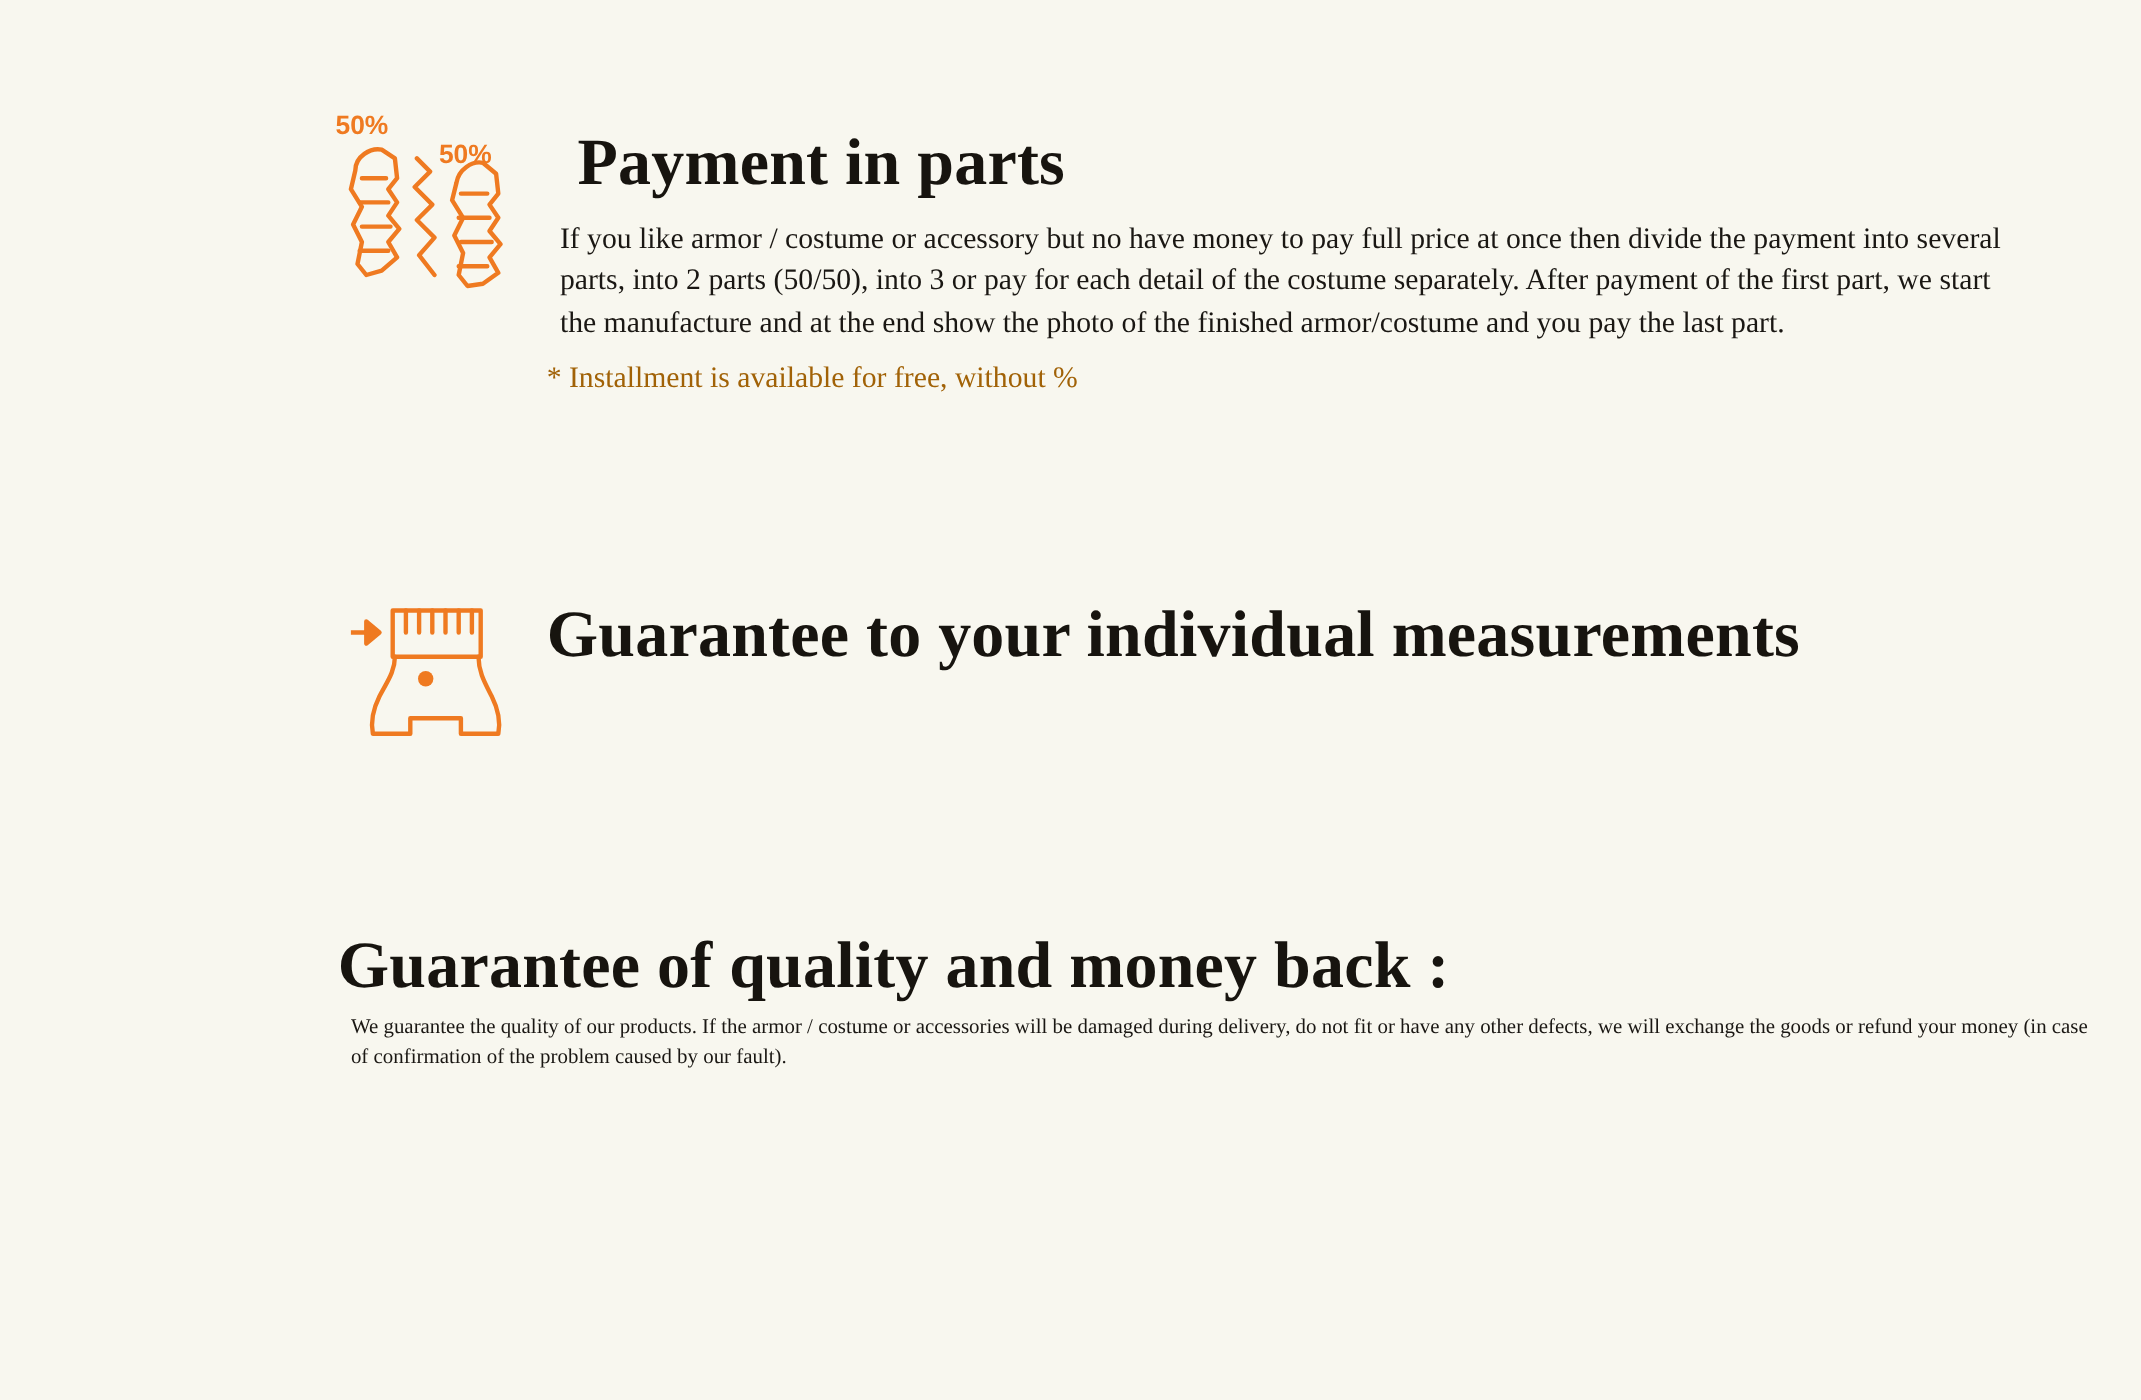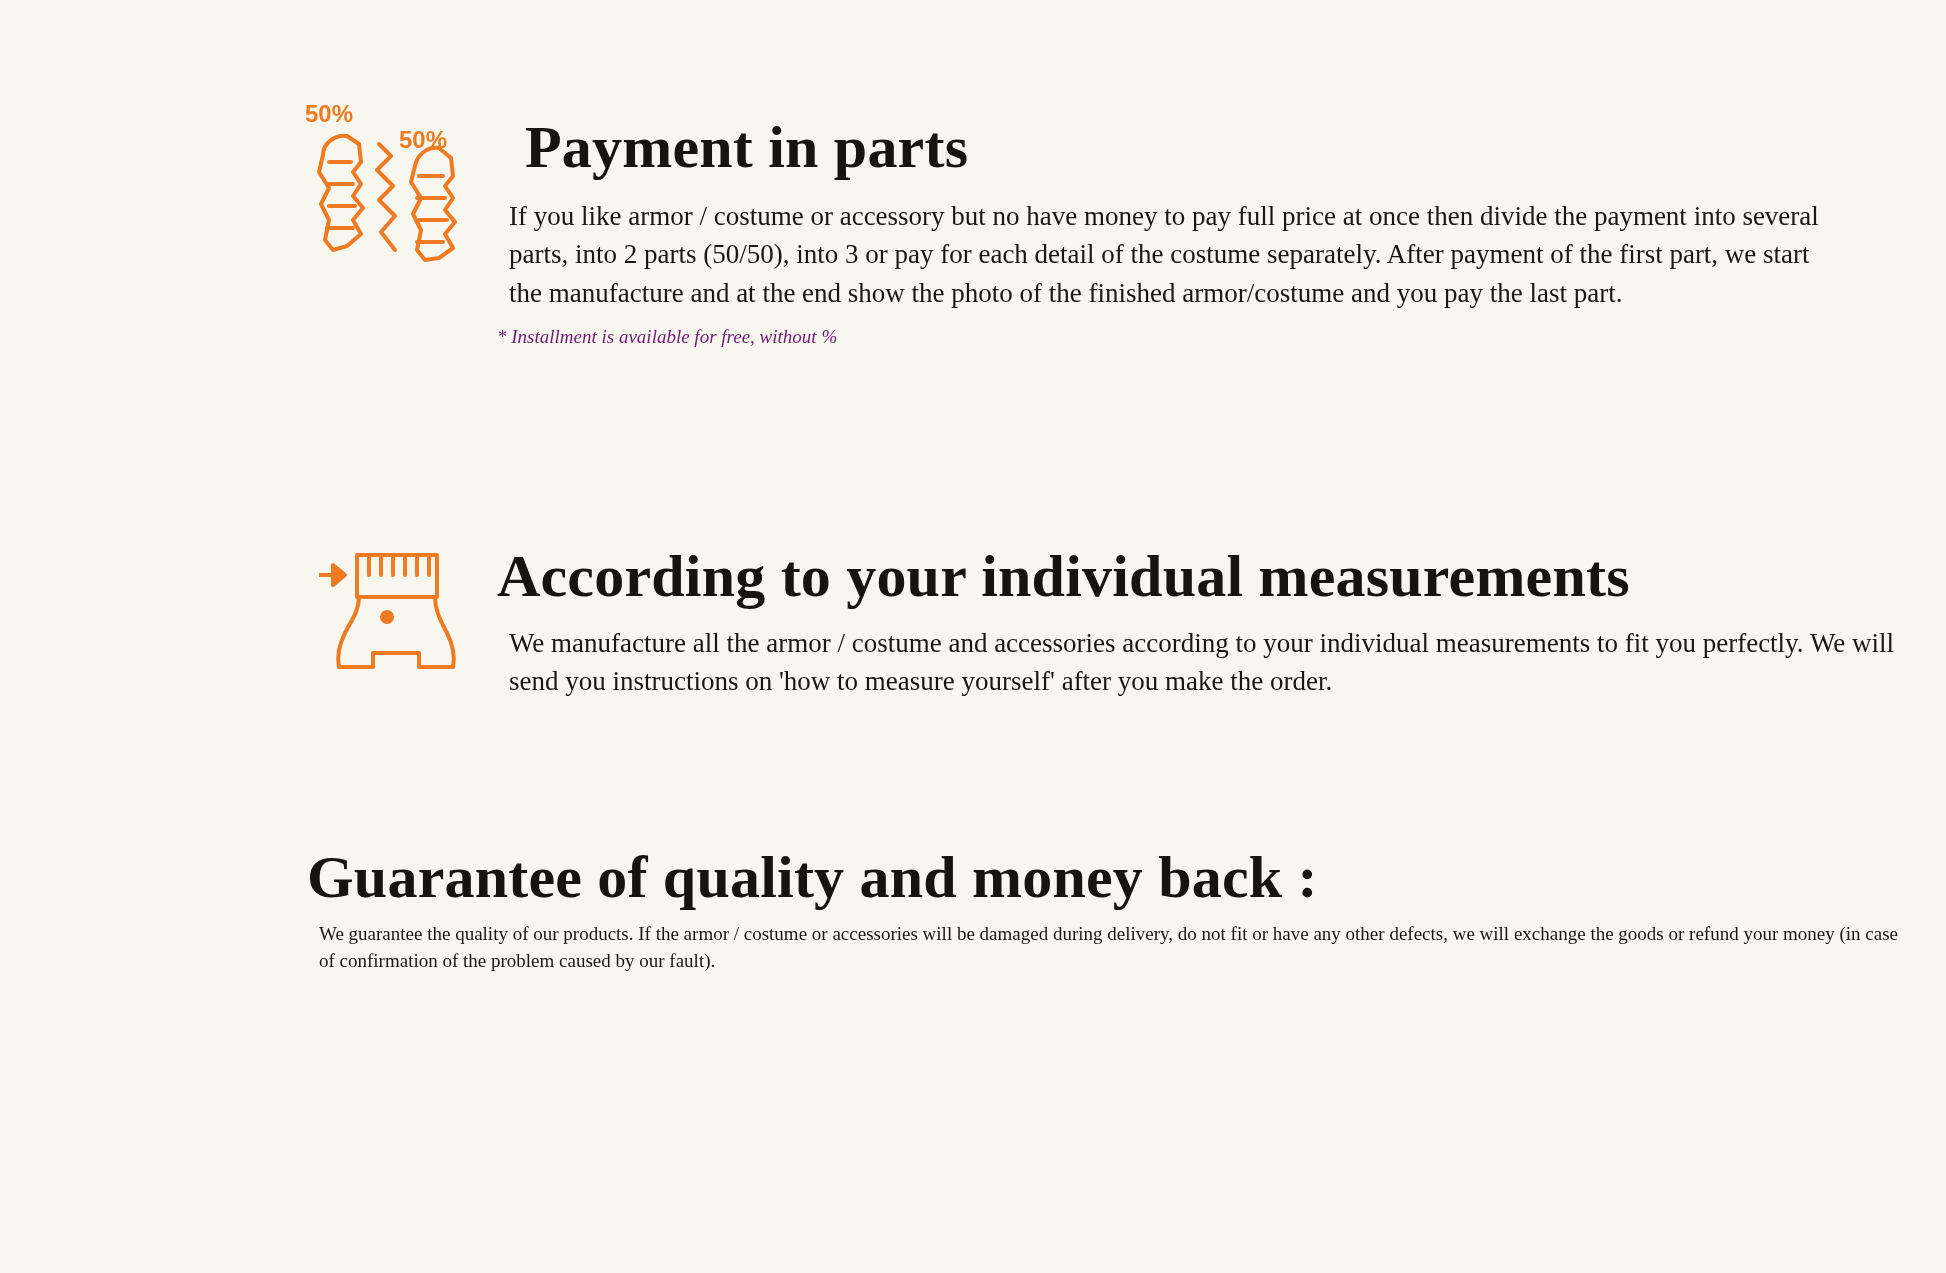--- a/index.html
+++ b/index.html
@@ -93,25 +93,24 @@
   }
   #section-guarantee .heading {
     font-size: 60px;
     margin-top: 16px;
     margin-bottom: 2px;
   }
   #section-guarantee .body-text { font-size: 19px; }
 
   .note {
     font-family: "Liberation Serif", "DejaVu Serif", serif;
-    font-size: 19px;
+    font-size: 27px;
     line-height: 1.42;
-    color: #701a75;
+    color: #a16207;
     margin: 0;
-    font-style: italic;
   }
 
   svg { display: block; }
 </style>
 </head>
 <body>
 
 <div class="page">
 
   <div class="section" id="section-payment">
@@ -147,22 +146,21 @@
 
           <path d="M54 10 L54 30 M66 10 L66 30 M78 10 L78 30 M90 10 L90 30 M102 10 L102 30 M114 10 L114 30"></path>
 
           <path d="M44 52 C44 66, 36 76, 30 88 C24 100, 22 112, 24 122 L58 122 L58 108 L104 108 L104 122 L138 122 C140 112, 138 100, 132 88 C126 76, 120 66, 120 52"></path>
         </g>
         <circle cx="72" cy="72" r="7" fill="#ef7a21"></circle>
         <path d="M4 30 L22 30 M18 20 L30 30 L18 40 Z" fill="#ef7a21" stroke="#ef7a21" stroke-width="4" stroke-linejoin="round"></path>
       </svg>
     </div>
     <div class="content">
-      <h2 class="heading">According to your individual measurements</h2>
-      <p class="body-text">We manufacture all the armor / costume and accessories according to your individual measurements to fit you perfectly. We will send you instructions on 'how to measure yourself' after you make the order.</p>
+      <h2 class="heading">Guarantee to your individual measurements</h2>
     </div>
   </div>
 
   <div class="section" id="section-guarantee">
     <div class="content">
       <h2 class="heading">Guarantee of quality and money back :</h2>
       <p class="body-text">We guarantee the quality of our products. If the armor / costume or accessories will be damaged during delivery, do not fit or have any other defects, we will exchange the goods or refund your money (in case of confirmation of the problem caused by our fault).</p>
     </div>
   </div>
 

